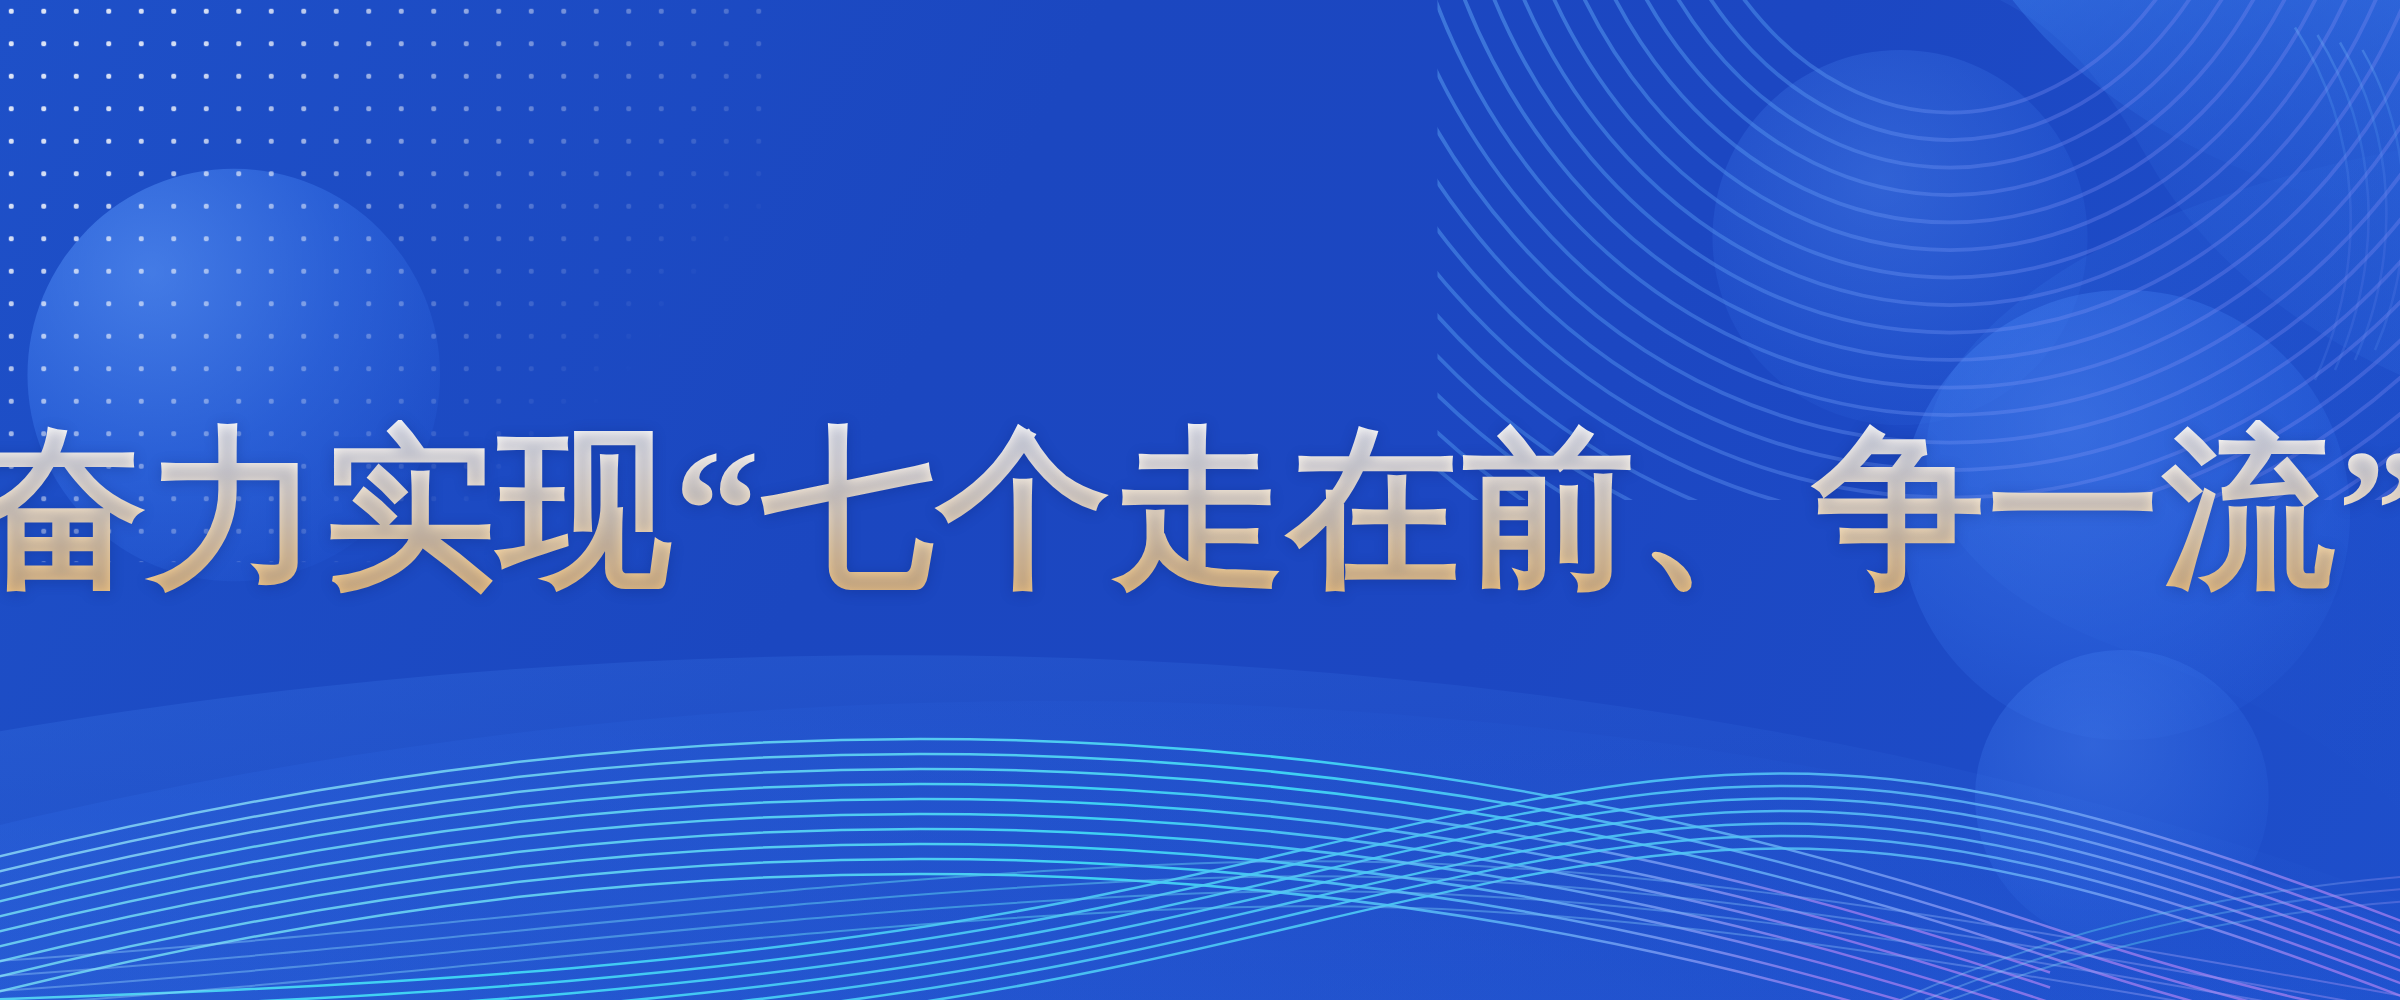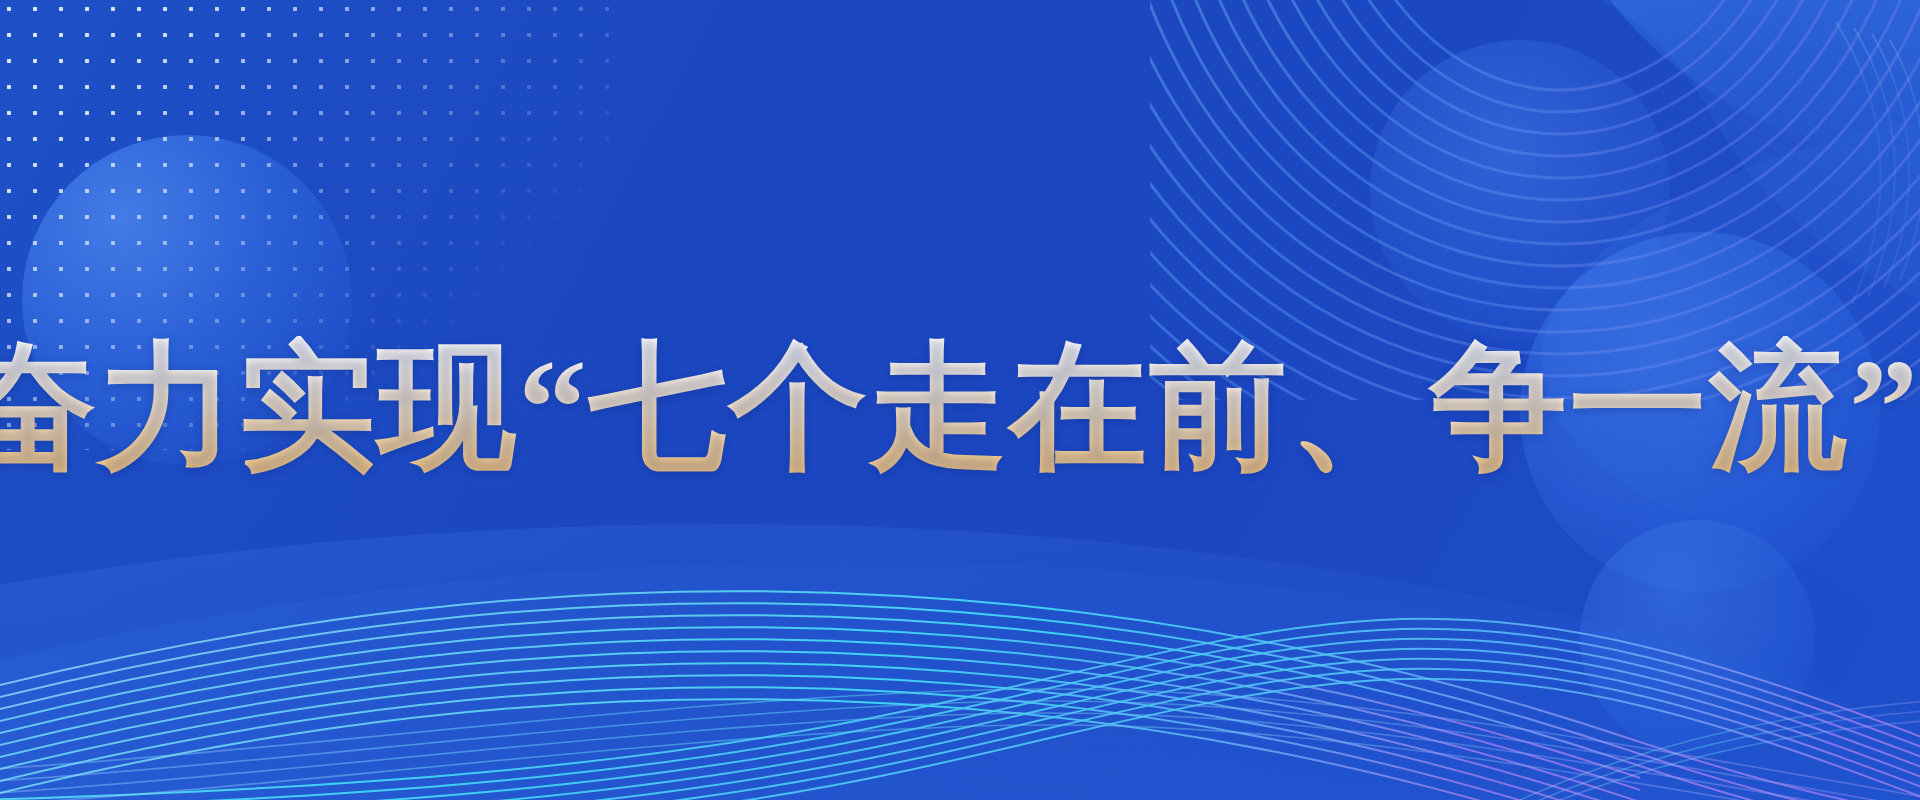--- a/index.html
+++ b/index.html
@@ -21,21 +21,21 @@
 
   
   .headline-wrap {
     position: absolute;
     left: 0;
     right: 0;
     top: 0;
     height: 800px;
     display: flex;
     align-items: center;
-    justify-content: flex-end;
+    justify-content: center;
     z-index: 40;
   }
   .headline {
     font-family: "Liberation Serif", "DejaVu Serif", serif;
     font-weight: 700;
     font-size: 138px;
     line-height: 1.05;
     letter-spacing: 2px;
     white-space: nowrap;
     background-image: linear-gradient(180deg,

